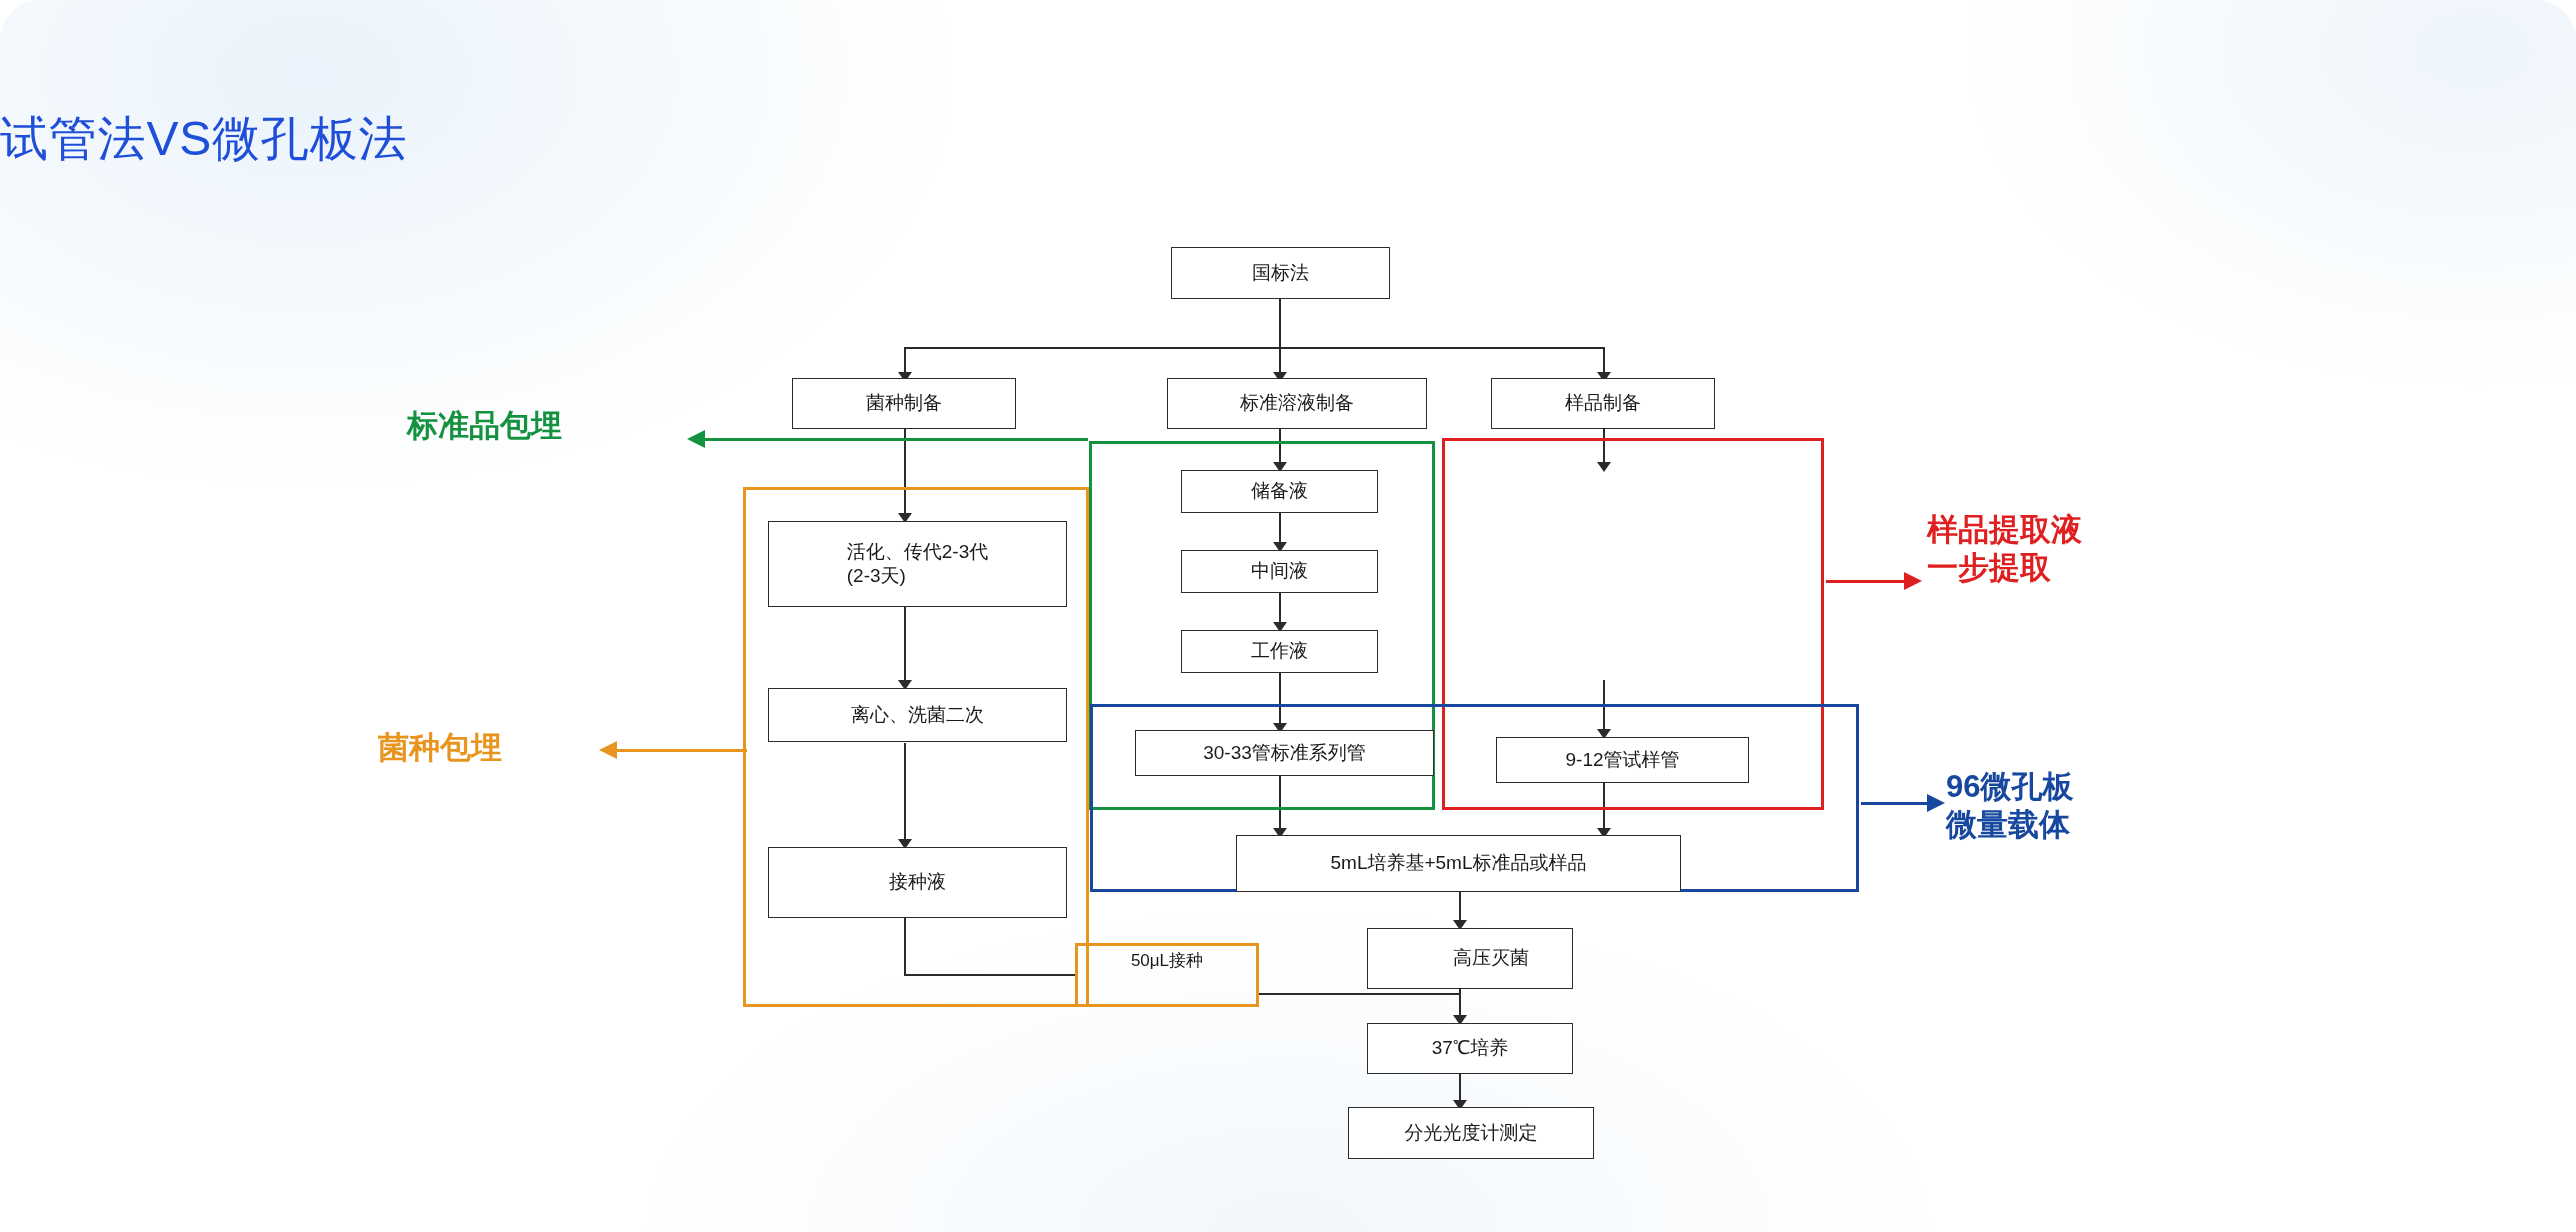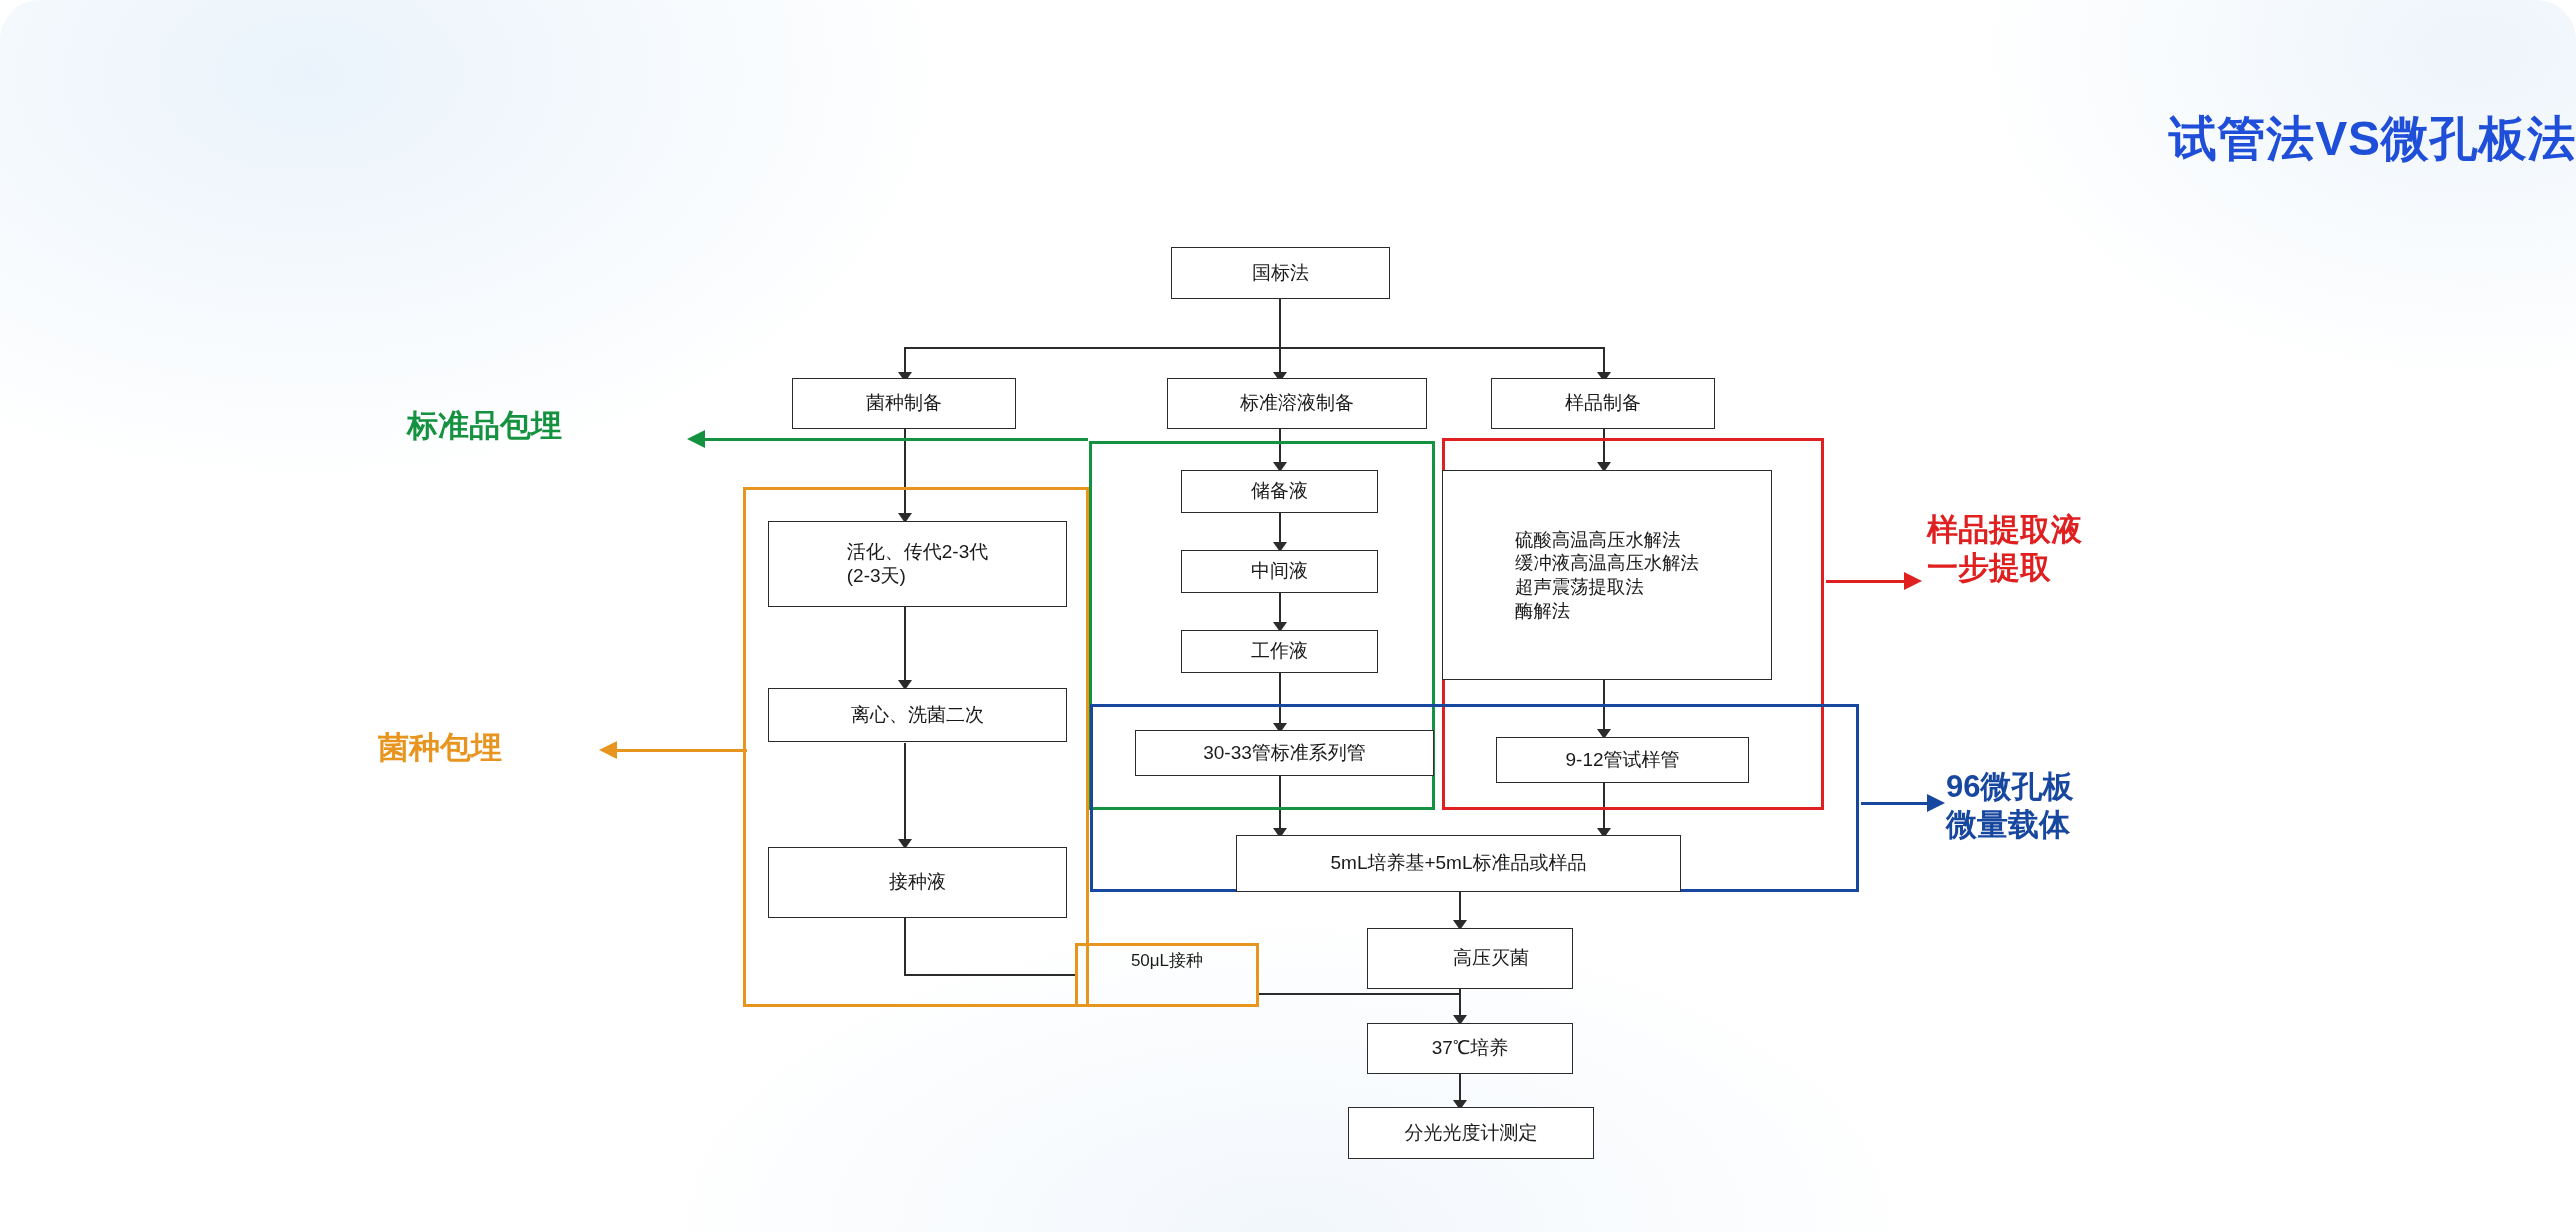--- a/index.html
+++ b/index.html
@@ -23,23 +23,23 @@
       radial-gradient(ellipse 1075px 537px at 50% 100%, #f2f7fc 0%, rgba(242,247,252,0) 60%),
       #ffffff;
     border-radius: 40px;
     overflow: hidden;
   }
   .title {
     position: absolute;
     left: 0;
     right: 0;
     top: 107px;
-    text-align: right;
+    text-align: left;
     font-size: 48px;
-    font-weight: bold;
+    font-weight: normal;
     color: #1f4fd8;
     letter-spacing: 0.8px;
   }
 
   
   .box {
     position: absolute;
     box-sizing: border-box;
     border: 1.5px solid #2b2b2b;
     background: #ffffff;
@@ -192,24 +192,20 @@
 
   <div class="box" style="left:768px; top:521px; width:299px; height:86px;">活化、传代2-3代
 (2-3天)</div>
   <div class="box" style="left:768px; top:688px; width:299px; height:54px;">离心、洗菌二次</div>
   <div class="box" style="left:768px; top:847px; width:299px; height:71px;">接种液</div>
 
   <div class="box" style="left:1181px; top:470px; width:197px; height:43px;">储备液</div>
   <div class="box" style="left:1181px; top:550px; width:197px; height:43px;">中间液</div>
   <div class="box" style="left:1181px; top:630px; width:197px; height:43px;">工作液</div>
 
-  <div class="box" style="left:1442px; top:470px; width:330px; height:210px; font-size:18.4px;">硫酸高温高压水解法
-缓冲液高温高压水解法
-超声震荡提取法
-酶解法</div>
 
   <div class="box" style="left:1135px; top:730px; width:299px; height:46px;">30-33管标准系列管</div>
   <div class="box" style="left:1496px; top:737px; width:253px; height:46px;">9-12管试样管</div>
 
   <div class="box" style="left:1236px; top:835px; width:445px; height:57px;">5mL培养基+5mL标准品或样品</div>
 
   <div class="box" style="left:1075px; top:929px; width:184px; height:64px; border:none; background:transparent; font-size:17px;">50μL接种</div>
 
   <div class="box" style="left:1367px; top:928px; width:206px; height:61px;padding-left:48px;">高压灭菌</div>
   <div class="box" style="left:1367px; top:1023px; width:206px; height:51px;">37℃培养</div>

